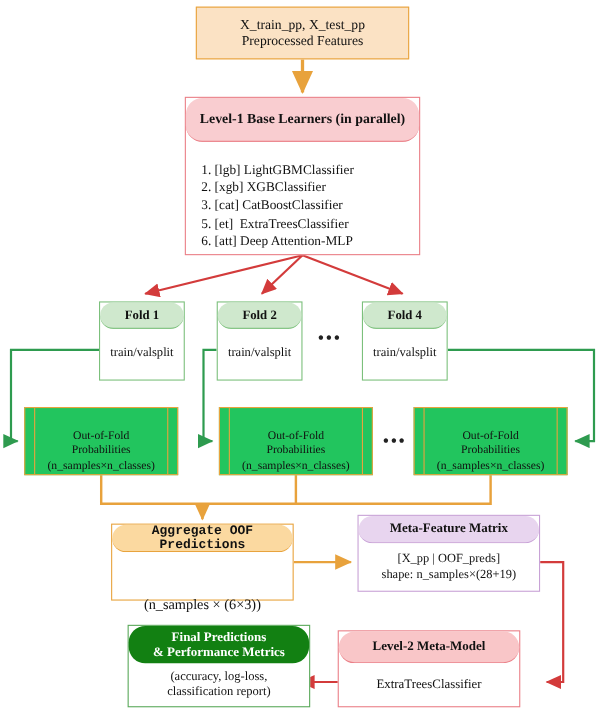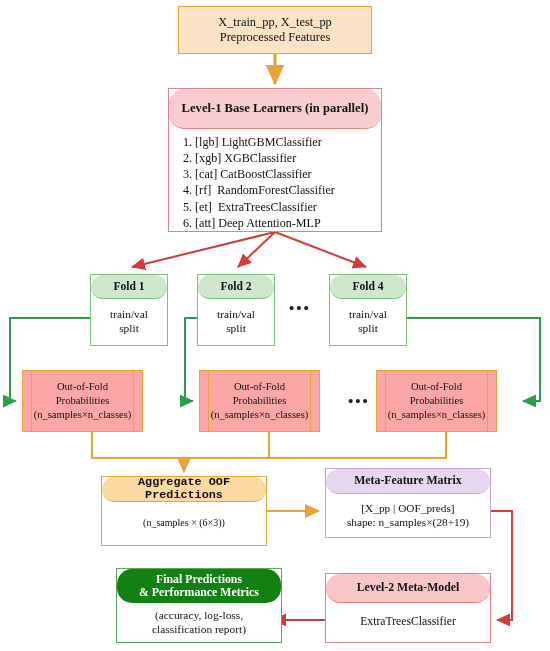--- a/index.html
+++ b/index.html
@@ -30,65 +30,65 @@
   #prep{
     left:178px;top:6px;width:194px;height:48px;
     border:1.4px solid #e8a33d;background:#fbe2c4;
     display:flex;align-items:center;justify-content:center;
     text-align:center;font-size:12.4px;line-height:1.25;
   }
 
   
   #base{left:168px;top:88px;width:214px;height:144px;border:1.4px solid #ea7f87;}
   #base .hdr{height:40px;background:#f9cdd0;border-bottom:1.2px solid #ea7f87;font-size:12.6px;padding:0 8px;}
-  #base .bdy{height:102px;align-items:flex-end;justify-content:flex-start;padding:4px 0 0 14px;}
+  #base .bdy{height:102px;align-items:flex-start;justify-content:flex-start;padding:17px 0 0 14px;}
   #base ol{margin:0;padding:0;list-style:none;font-size:12.1px;line-height:1.34;text-align:left;}
   #base ol li{white-space:pre;}
 
   
   .fold{width:78px;height:72px;border:1.2px solid #7cc07c;top:274px;}
   .fold .hdr{height:24px;background:#cfe8cd;border-bottom:1.1px solid #7cc07c;font-size:11.6px;}
-  .fold .bdy{height:46px;flex-direction:column;font-size:11.4px;}
+  .fold .bdy{height:46px;flex-direction:row;font-size:11.4px;}
   #fold1{left:90px;}
   #fold2{left:197px;}
   #fold3{left:329px;}
   #foldDots{position:absolute;left:281px;top:300px;width:38px;text-align:center;
             font-size:15px;letter-spacing:2px;color:#222;font-weight:bold;}
 
   
   .oof{
-    position:absolute;top:370px;width:121px;height:62px;
-    border:1.2px solid #e8a33d;background:#fca5a5;
-    display:flex;align-items:center;justify-content:center;
+    position:absolute;top:370px;width:140px;height:62px;
+    border:1.2px solid #e8a33d;background:#22c55e;
+    display:flex;align-items:flex-end;justify-content:center;
     text-align:center;font-size:10.6px;line-height:1.3;box-sizing:border-box;
   }
   .oof::before,.oof::after{
     content:"";position:absolute;top:0;bottom:0;width:0;border-left:1.2px solid #e8a33d;
   }
   .oof::before{left:8px;}
   .oof::after{right:8px;}
   .oof span{position:relative;z-index:2;padding:0 10px;}
   #oof1{left:22px;}
   #oof2{left:199px;}
   #oof3{left:376px;}
   #oofDots{position:absolute;left:340px;top:393px;width:38px;text-align:center;
            font-size:15px;letter-spacing:2px;color:#222;font-weight:bold;}
 
   
   #agg{left:101px;top:476px;width:166px;height:70px;border:1.3px solid #e8a33d;}
   #agg .hdr{height:25px;background:#fbd9a0;border-bottom:1.2px solid #e8a33d;font-size:11.8px;font-family:Liberation Mono, monospace;}
-  #agg .bdy{height:43px;font-size:10px;}
+  #agg .bdy{height:43px;font-size:13px;margin-top:26px;}
 
   
   #meta{left:325px;top:468px;width:166px;height:70px;border:1.3px solid #c8a2d6;}
   #meta .hdr{height:25px;background:#e8d5ef;border-bottom:1.2px solid #c8a2d6;font-size:11.8px;}
   #meta .bdy{height:43px;flex-direction:column;font-size:11.3px;}
 
   
-  #lvl2{left:325px;top:573px;width:166px;height:70px;border:1.3px solid #ea7f87;}
+  #lvl2{left:307px;top:573px;width:166px;height:70px;border:1.3px solid #ea7f87;}
   #lvl2 .hdr{height:29px;background:#f9c6c8;border-bottom:1.2px solid #ea7f87;font-size:11.8px;}
   #lvl2 .bdy{height:39px;font-size:11.7px;}
 
   
   #final{left:116px;top:568px;width:166px;height:75px;border:1.3px solid #5aa95a;}
   #final .hdr{height:34px;background:#128012;color:#ffffff;font-size:11.8px;flex-direction:column;}
   #final .bdy{height:39px;flex-direction:column;font-size:11.4px;}
 
   
   svg#wires{position:absolute;left:0;top:0;width:550px;height:651px;pointer-events:none;}
@@ -141,21 +141,20 @@
     </div>
   </div>
 
   <div class="box" id="base">
     <div class="hdr">Level-1 Base Learners (in parallel)</div>
     <div class="bdy">
       <ol>
         <li>1. [lgb] LightGBMClassifier</li>
         <li>2. [xgb] XGBClassifier</li>
         <li>3. [cat] CatBoostClassifier</li>
-        <li>4. [rf]  RandomForestClassifier</li>
         <li>5. [et]  ExtraTreesClassifier</li>
         <li>6. [att] Deep Attention-MLP</li>
       </ol>
     </div>
   </div>
 
   <div class="box fold" id="fold1">
     <div class="hdr">Fold 1</div>
     <div class="bdy">
       <span>train/val</span>

